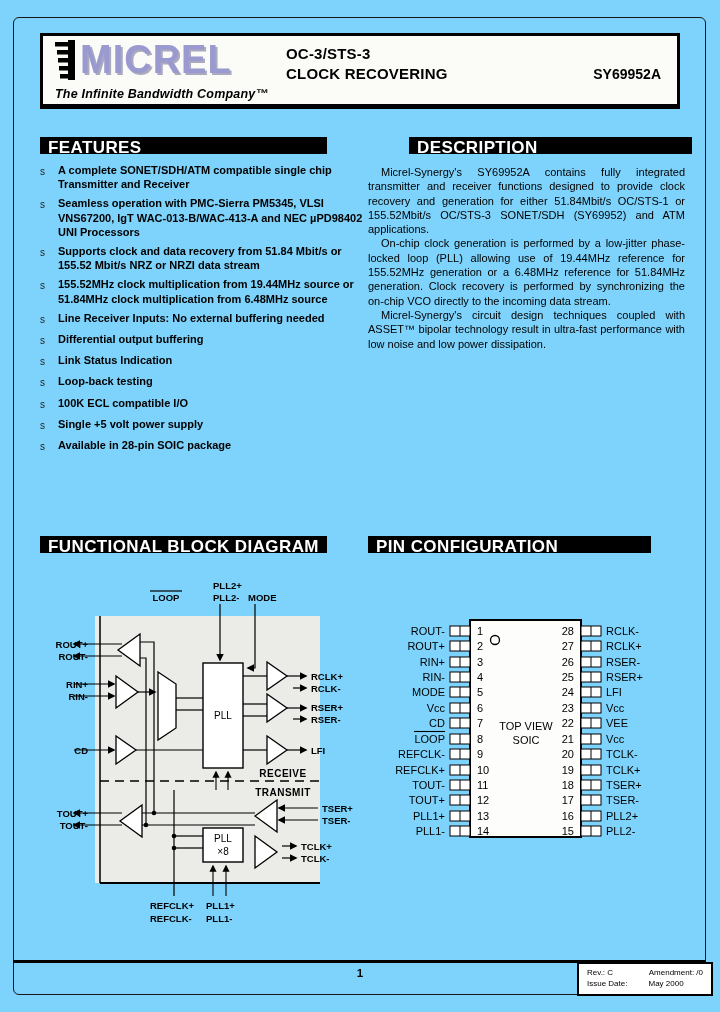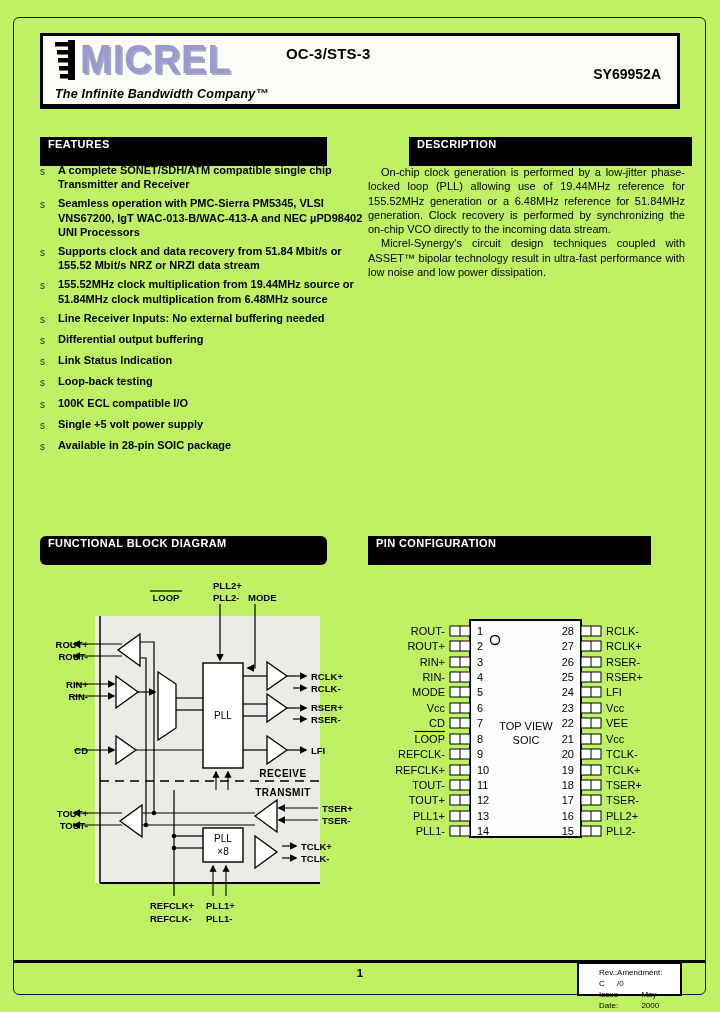--- a/index.html
+++ b/index.html
@@ -1,37 +1,37 @@
 <!DOCTYPE html>
 <html><head>
 <meta charset="utf-8">
 <style>
   html,body{margin:0;padding:0;background:#e9e9e6;}
-  .page{position:relative;width:720px;height:1012px;background:#bef264;
+  .page{position:relative;width:720px;height:1012px;background:#7dd3fc;
         font-family:"Liberation Sans",sans-serif;color:#000;overflow:hidden;margin:0 auto;}
   .page-border{position:absolute;left:13px;top:17px;width:691px;height:976px;
         border:1.5px solid #17171c;border-radius:6px;}
   
   .header-box{position:absolute;left:40px;top:33px;width:640px;height:76px;
         border:3px solid #000;border-bottom-width:5px;background:#fbfbf8;box-sizing:border-box;}
   .logo-area{position:absolute;left:12px;top:4px;}
   .logo-row{display:flex;align-items:flex-start;gap:3px;}
   .logo-text{font-size:38px;line-height:38px;font-weight:bold;color:#9a9ad0;
         letter-spacing:1px;text-shadow:2px 2px 0 rgba(70,70,120,.45);
         transform:scaleY(1.05);}
   .tagline{font-style:italic;font-weight:bold;font-size:12.5px;margin-top:3px;letter-spacing:.2px;}
   .title-block{position:absolute;left:243px;top:8px;font-size:15px;font-weight:bold;
         line-height:19.5px;letter-spacing:.2px;}
   .part-number{position:absolute;right:16px;top:30px;font-size:14px;font-weight:bold;}
   
-  .bar{position:absolute;height:29px;background:#000;color:#fff;font-size:11px;
+  .bar{position:absolute;height:17px;background:#000;color:#fff;font-size:17px;
         font-weight:bold;padding:1px 0 0 8px;box-sizing:border-box;letter-spacing:.4px;}
   .bar-features{left:40px;top:137px;width:287px;}
   .bar-description{left:368px;top:137px;width:283px;margin-left:41px;}
-  .bar-fbd{left:40px;top:536px;width:287px;border-radius:6px;}
+  .bar-fbd{left:40px;top:536px;width:287px;}
   .bar-pin{left:368px;top:536px;width:283px;}
   
   .features-list{position:absolute;left:40px;top:163px;width:324px;list-style:none;margin:0;padding:0;}
   .features-list li{display:flex;gap:9px;margin-bottom:5px;font-size:11px;
         font-weight:bold;line-height:14.2px;}
   .bullet{flex:0 0 9px;font-size:10px;font-weight:400;padding-top:2px;color:#222;}
   
   .description-text{position:absolute;left:368px;top:165px;width:317px;font-size:11px;
         line-height:14.3px;text-align:justify;}
   .description-text p{margin:0;text-indent:13px;}
@@ -42,22 +42,22 @@
   .dlabel{font-size:9.5px;font-weight:bold;}
   .dblock{font-size:10px;}
   .dsec{font-size:10px;font-weight:bold;letter-spacing:.5px;}
   .plabel{font-size:11px;}
   .pnum{font-size:11px;}
   .ptv{font-size:11px;}
   
   .footer-line{position:absolute;left:13px;top:960px;width:692px;height:2.5px;background:#000;}
   .page-number{position:absolute;left:0;top:967px;width:720px;text-align:center;
         font-size:11.5px;font-weight:bold;}
-  .rev-box{position:absolute;left:577px;top:962px;width:105px;height:34px;border:2px solid #000;
-        background:#fff;box-sizing:border-box;font-size:8px;line-height:11px;padding:3px 20px;}
+  .rev-box{position:absolute;left:577px;top:962px;width:136px;height:34px;border:2px solid #000;
+        background:#fff;box-sizing:border-box;font-size:8px;line-height:11px;padding:3px 8px;}
   .rev-row{display:flex;justify-content:space-between;}
   .rev-row2{display:flex;gap:21px;}
 </style>
 </head>
 <body>
 
 <div class="page">
   <div class="page-border"></div>
 
   <div class="header-box">
@@ -72,20 +72,21 @@
             <rect x="4" y="26" width="10" height="4.5" fill="#000"></rect>
             <rect x="5" y="34" width="9" height="4.5" fill="#000"></rect>
           </svg>
         </span>
         <span class="logo-text">MICREL</span>
       </div>
       <div class="tagline">The Infinite Bandwidth Company™</div>
     </div>
     <div class="title-block">
       <div>OC-3/STS-3</div>
+      <div>CLOCK RECOVERING</div>
     </div>
     <div class="part-number">SY69952A</div>
   </div>
 
   <div class="bar bar-features">FEATURES</div>
   <div class="bar bar-description">DESCRIPTION</div>
   <div class="bar bar-fbd">FUNCTIONAL BLOCK DIAGRAM</div>
   <div class="bar bar-pin">PIN CONFIGURATION</div>
 
   <ul class="features-list">
@@ -129,20 +130,21 @@
         <span class="bullet">s</span>
         <span>Single +5 volt power supply</span>
       </li>
     <li>
         <span class="bullet">s</span>
         <span>Available in 28-pin SOIC package</span>
       </li>
   </ul>
 
   <div class="description-text">
+    <p>Micrel-Synergy's SY69952A contains fully integrated transmitter and receiver functions designed to provide clock recovery and generation for either 51.84Mbit/s OC/STS-1 or 155.52Mbit/s OC/STS-3 SONET/SDH (SY69952) and ATM applications.</p>
     <p>On-chip clock generation is performed by a low-jitter phase-locked loop (PLL) allowing use of 19.44MHz reference for 155.52MHz generation or a 6.48MHz reference for 51.84MHz generation. Clock recovery is performed by synchronizing the on-chip VCO directly to the incoming data stream.</p>
     <p>Micrel-Synergy's circuit design techniques coupled with ASSET™ bipolar technology result in ultra-fast performance with low noise and low power dissipation.</p>
   </div>
 
   <svg class="fbd-svg" width="330" height="390" viewBox="0 0 330 390">
     <defs>
       <marker id="ah" viewBox="0 0 10 10" refX="8" refY="5" markerWidth="6.5" markerHeight="6.5" orient="auto">
         <path d="M0,0 L10,5 L0,10 z" fill="#000"></path>
       </marker>
     </defs>

